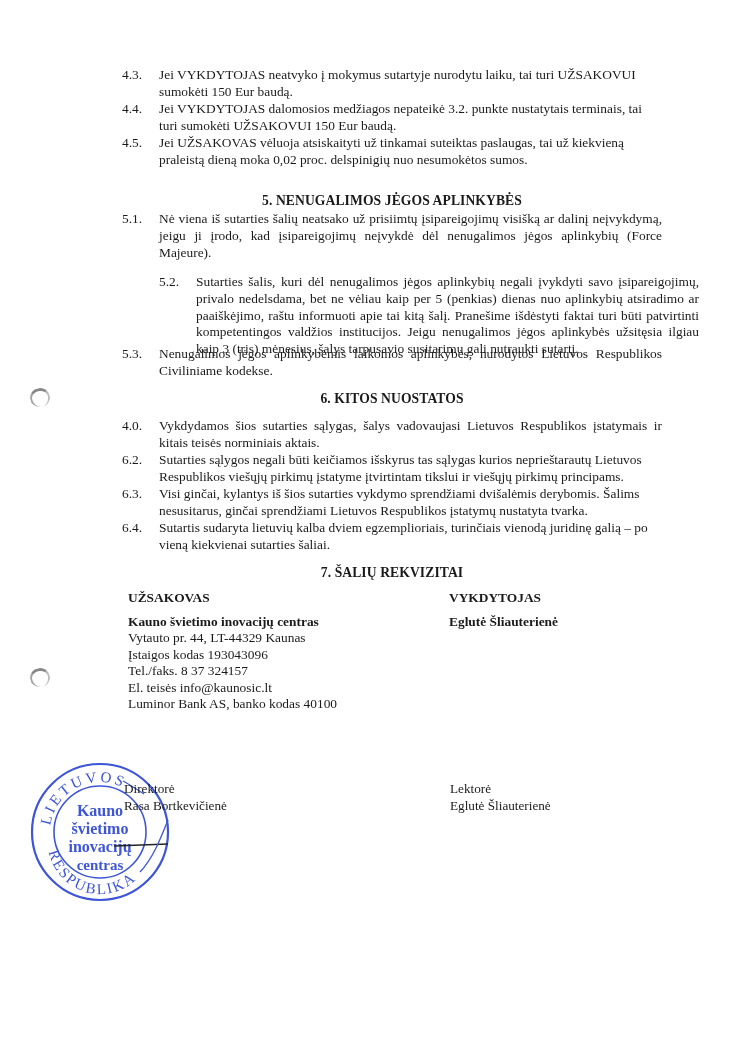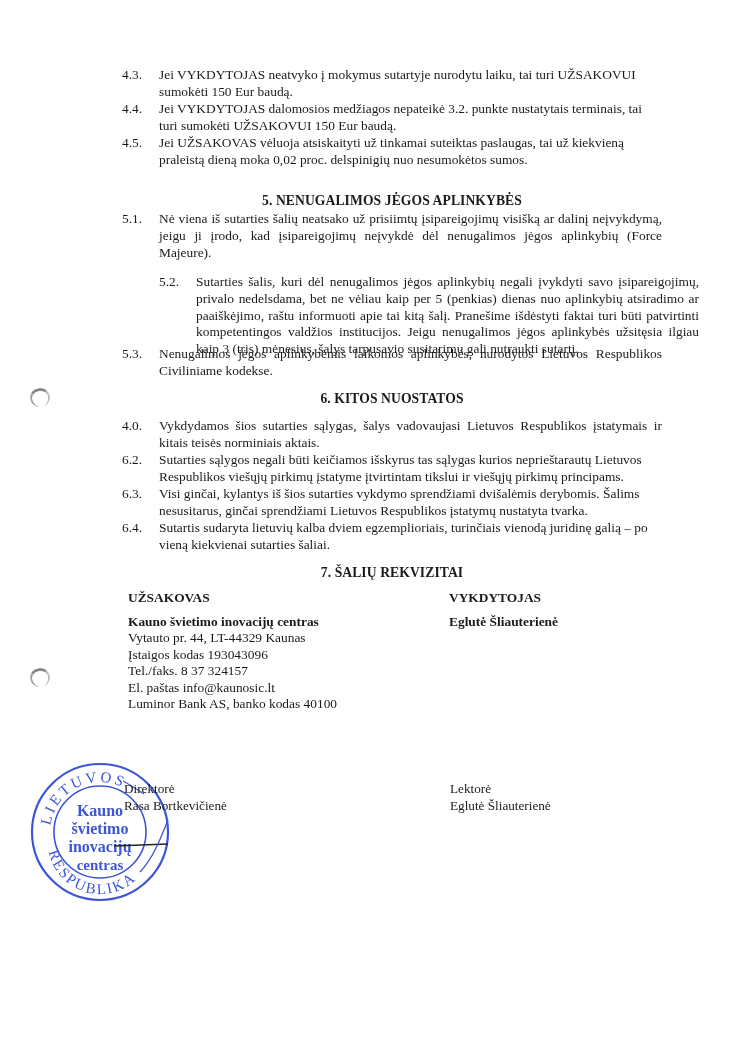--- a/index.html
+++ b/index.html
@@ -83,21 +83,21 @@
 
   <div class="section-title" style="top:565px;">7. ŠALIŲ REKVIZITAI</div>
 
   <div class="col" style="left:128px; top:590px;">
     <div class="bold">UŽSAKOVAS</div>
     <div style="height:7px"></div>
     <div class="bold">Kauno švietimo inovacijų centras</div>
     <div>Vytauto pr. 44, LT-44329 Kaunas</div>
     <div>Įstaigos kodas 193043096</div>
     <div>Tel./faks. 8 37 324157</div>
-    <div>El. paštas info@kaunosic.lt</div>
+    <div>El. teisės info@kaunosic.lt</div>
     <div>Luminor Bank AS, banko kodas 40100</div>
   </div>
 
   <div class="col" style="left:449px; top:590px;">
     <div class="bold">VYKDYTOJAS</div>
     <div style="height:7px"></div>
     <div class="bold">Eglutė Šliauterienė</div>
   </div>
 
   <svg class="stamp" viewBox="0 0 145 145">

